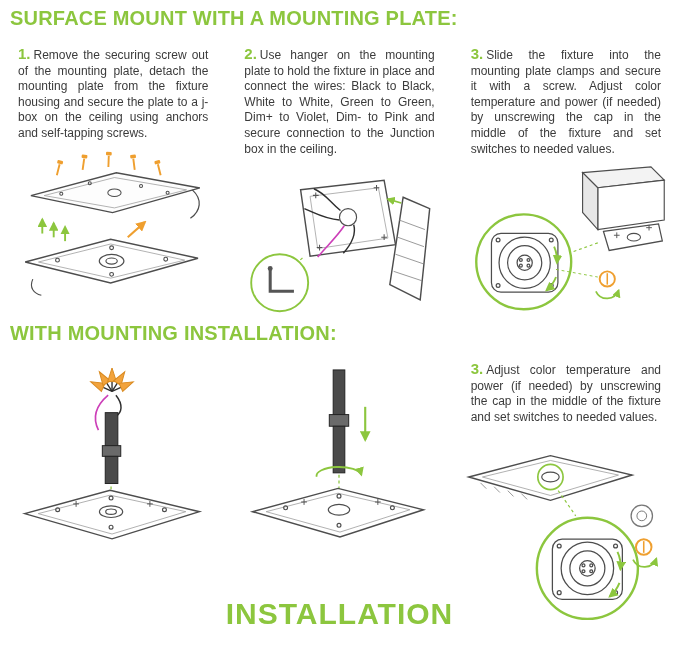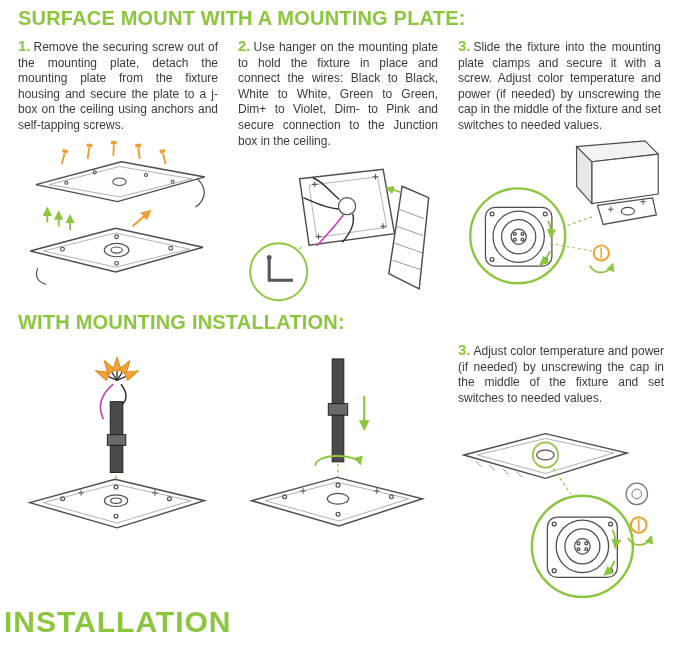--- a/index.html
+++ b/index.html
@@ -1,23 +1,23 @@
 <!DOCTYPE html>
 <html><head>
 <meta charset="utf-8">
 <style>
   html,body{margin:0;padding:0}
   body{width:679px;height:667px;background:#fff;font-family:"Liberation Sans",sans-serif;overflow:hidden}
-  .page{position:relative;width:679px;height:647px;padding:6px 18px 0;box-sizing:border-box}
+  .page{position:relative;width:679px;height:647px;padding:6px 10px 0;box-sizing:border-box}
   .section-title{color:#8cc63e;font-size:20px;line-height:1.05;font-weight:700;margin:2px 0 7px;letter-spacing:.2px}
   .cols{display:grid;grid-template-columns:repeat(3,1fr);column-gap:20px}
-  .step p{font-size:12px;line-height:1.3;color:#3b3b3b;text-align:justify;margin:0}
+  .step p{font-size:12px;line-height:1.3;color:#3b3b3b;text-align:justify;margin:8px}
   .num{color:#8cc63e;font-weight:700;font-size:15px;margin-right:3px}
   .pole{margin-top:8px}
-  .footer-title{position:absolute;left:0;right:0;bottom:4px;text-align:left;color:#8cc63e;font-size:30px;font-weight:700;letter-spacing:1px;margin:4px}
+  .footer-title{position:absolute;left:0;right:0;bottom:4px;text-align:center;color:#8cc63e;font-size:30px;font-weight:700;letter-spacing:1px;margin:12px}
   .illus{display:block;margin:5px auto 0}
 </style>
 </head>
 <body>
 
 <svg width="0" height="0" style="position:absolute">
   <defs>
     <marker id="gArr" viewBox="0 0 10 10" refX="8" refY="5" markerWidth="5" markerHeight="5" orient="auto-start-reverse">
       <path d="M0,0 L10,5 L0,10 z" fill="#8cc63e"></path>
     </marker>

